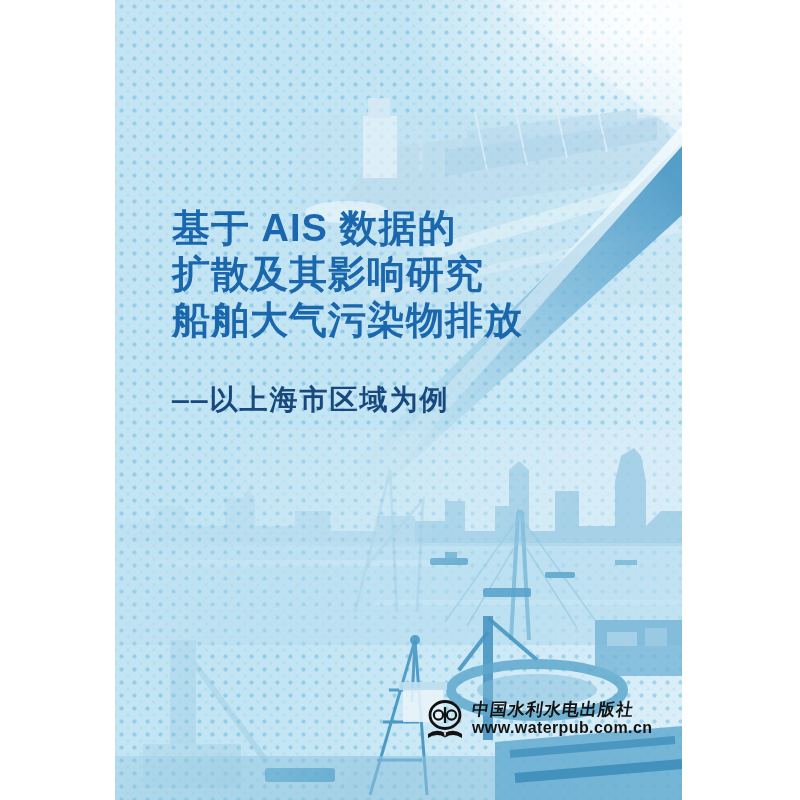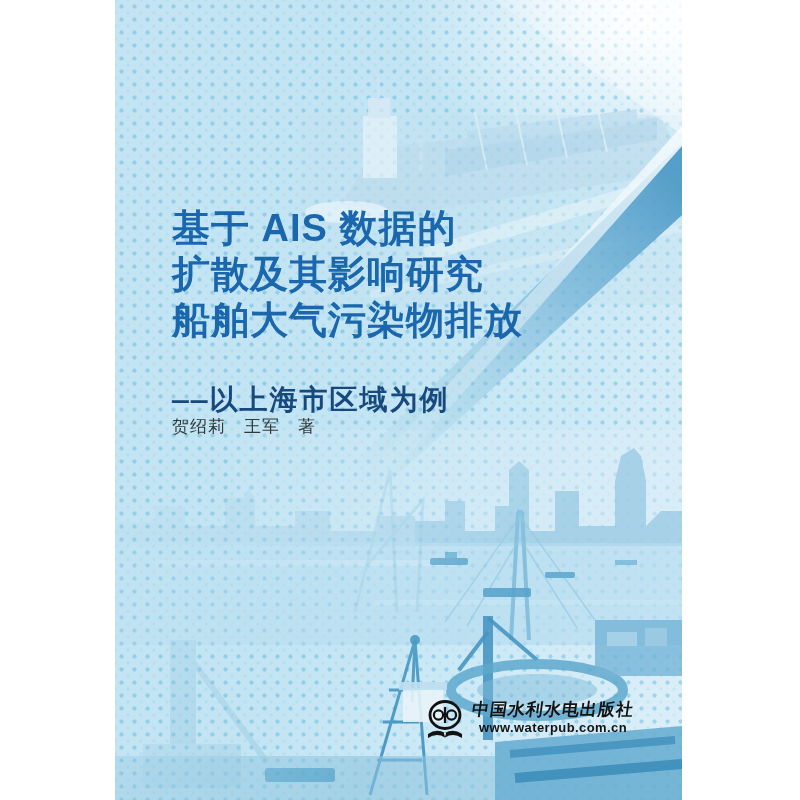--- a/index.html
+++ b/index.html
@@ -36,21 +36,21 @@
             color:var(--subtitle-navy);white-space:nowrap;margin-top:28px;}
   .author{position:absolute;left:57px;top:415px;font-size:17px;line-height:24px;
           letter-spacing:1px;color:var(--author-gray);white-space:nowrap;}
   .publisher{position:absolute;left:310px;top:699px;display:flex;align-items:flex-start;
              gap:7px;color:var(--publisher-black);}
   .pub-logo{flex:0 0 auto;}
   .pub-text{display:flex;flex-direction:column;}
   .pub-name{font-family:"DejaVu Serif","Liberation Serif",serif;font-weight:900;
             font-size:17px;line-height:20px;letter-spacing:1px;transform:skewX(-8deg);
             white-space:nowrap;}
-  .pub-url{font-weight:700;font-size:13px;line-height:17px;letter-spacing:.4px;
+  .pub-url{font-weight:700;font-size:16px;line-height:17px;letter-spacing:.4px;
            white-space:nowrap;text-align:center;}
 </style>
 </head>
 <body>
 
 <div class="page">
   <div class="cover">
 
     <div class="dots"></div>
 
@@ -155,21 +155,20 @@
     </svg>
 
     <div class="title-block">
       <div class="title-line">基于 AIS 数据的</div>
       <div class="title-line">扩散及其影响研究</div>
       <div class="title-line">船舶大气污染物排放</div>
     </div>
 
     <div class="subtitle">——以上海市区域为例</div>
 
-    <div class="author">贺绍莉　王军　著</div>
 
     <div class="publisher">
       <svg class="pub-logo" width="40" height="50" viewBox="0 0 40 50">
         <ellipse cx="20" cy="16" rx="15" ry="13.5" fill="none" stroke="#121212" stroke-width="2.8"></ellipse>
         <circle cx="13.5" cy="16" r="4.6" fill="none" stroke="#121212" stroke-width="2.2"></circle>
         <circle cx="26.5" cy="16" r="4.6" fill="none" stroke="#121212" stroke-width="2.2"></circle>
         <line x1="20" y1="8" x2="20" y2="24" stroke="#121212" stroke-width="2.2"></line>
         <path d="M3,35 Q11.5,29 20,34 Q28.5,29 37,35 L37,39 Q28.5,33.5 20,38.5 Q11.5,33.5 3,39 Z" fill="#121212"></path>
         <path d="M19,34 L21,34 L20,38 Z" fill="#ffffff"></path>
       </svg>

